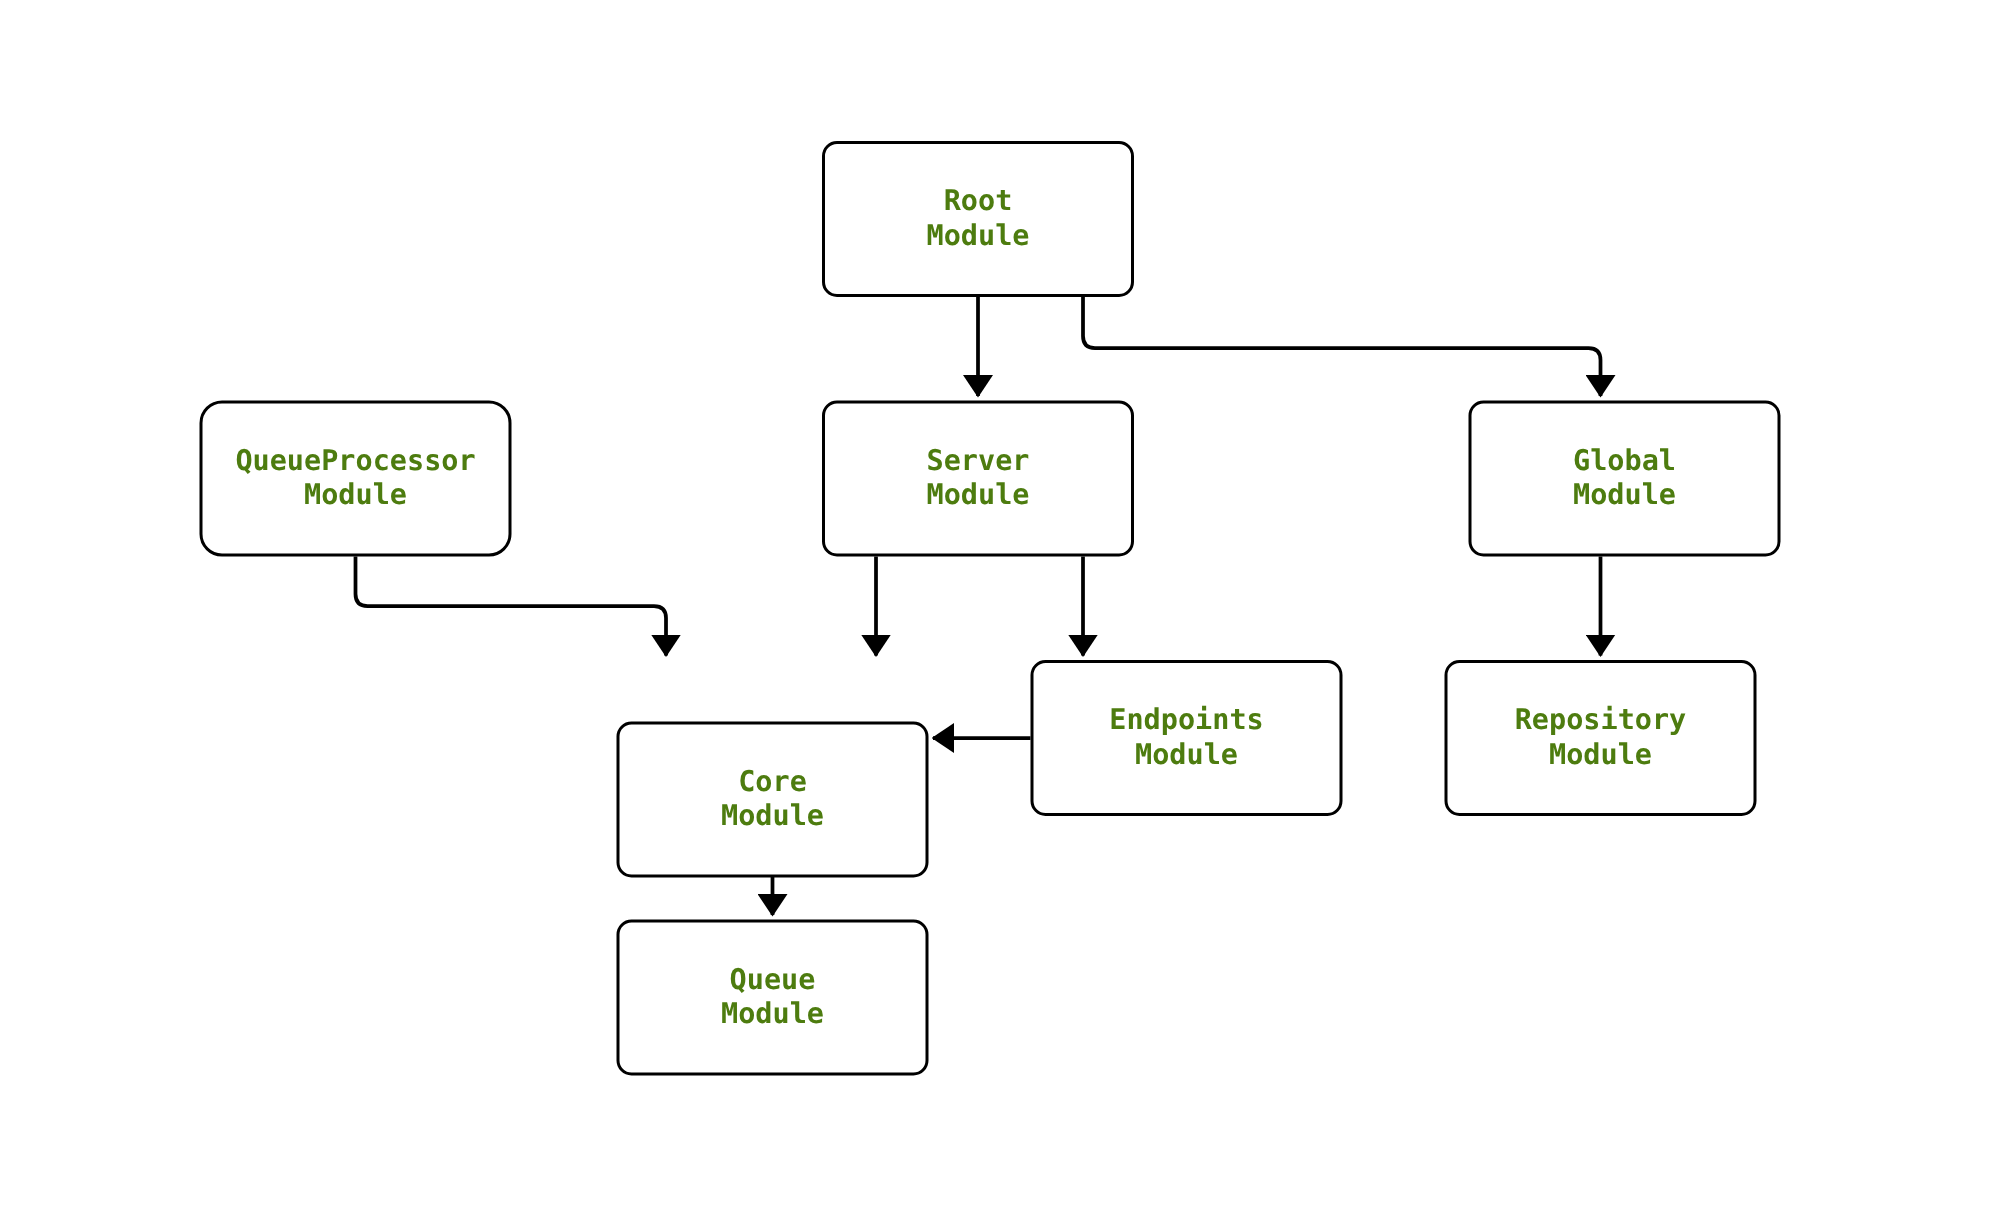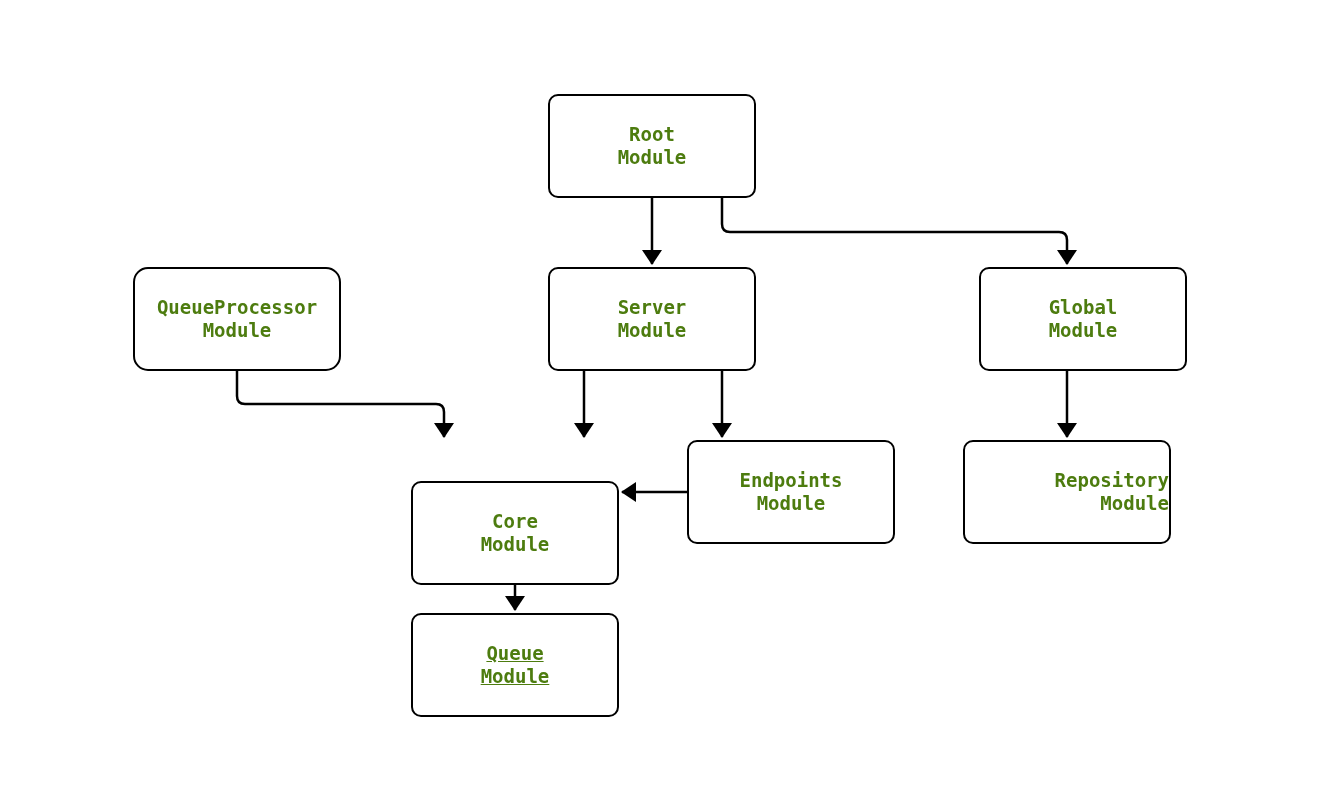--- a/index.html
+++ b/index.html
@@ -37,22 +37,22 @@
     line-height: 23px;
   }
   .node span { display: block; white-space: nowrap; }
   
   #n-root        { left: 548px;  top: 94px;  }
   #n-qproc       { left: 133px;  top: 267px; border-radius: 15px; }
   #n-server      { left: 548px;  top: 267px; }
   #n-global      { left: 963px;  top: 267px; margin-left: 16px; }
   #n-core        { left: 411px;  top: 440px; margin-top: 41px; }
   #n-endpoints   { left: 687px;  top: 440px; }
-  #n-repository  { left: 963px;  top: 440px; align-items: flex-end; }
-  #n-queue       { left: 411px;  top: 613px; text-decoration: underline; }
+  #n-repository  { left: 963px;  top: 440px; }
+  #n-queue       { left: 411px;  top: 613px; }
 </style>
 </head>
 <body>
 
 <div class="canvas">
 
   <svg class="edges" viewBox="0 0 1337 809" xmlns="http://www.w3.org/2000/svg">
     <defs>
       <marker id="arrow" viewBox="0 0 15 20" refX="14" refY="10" markerWidth="15" markerHeight="20" orient="auto" markerUnits="userSpaceOnUse">
         <path d="M0,0 L15,10 L0,20 Z" fill="#000000"></path>

